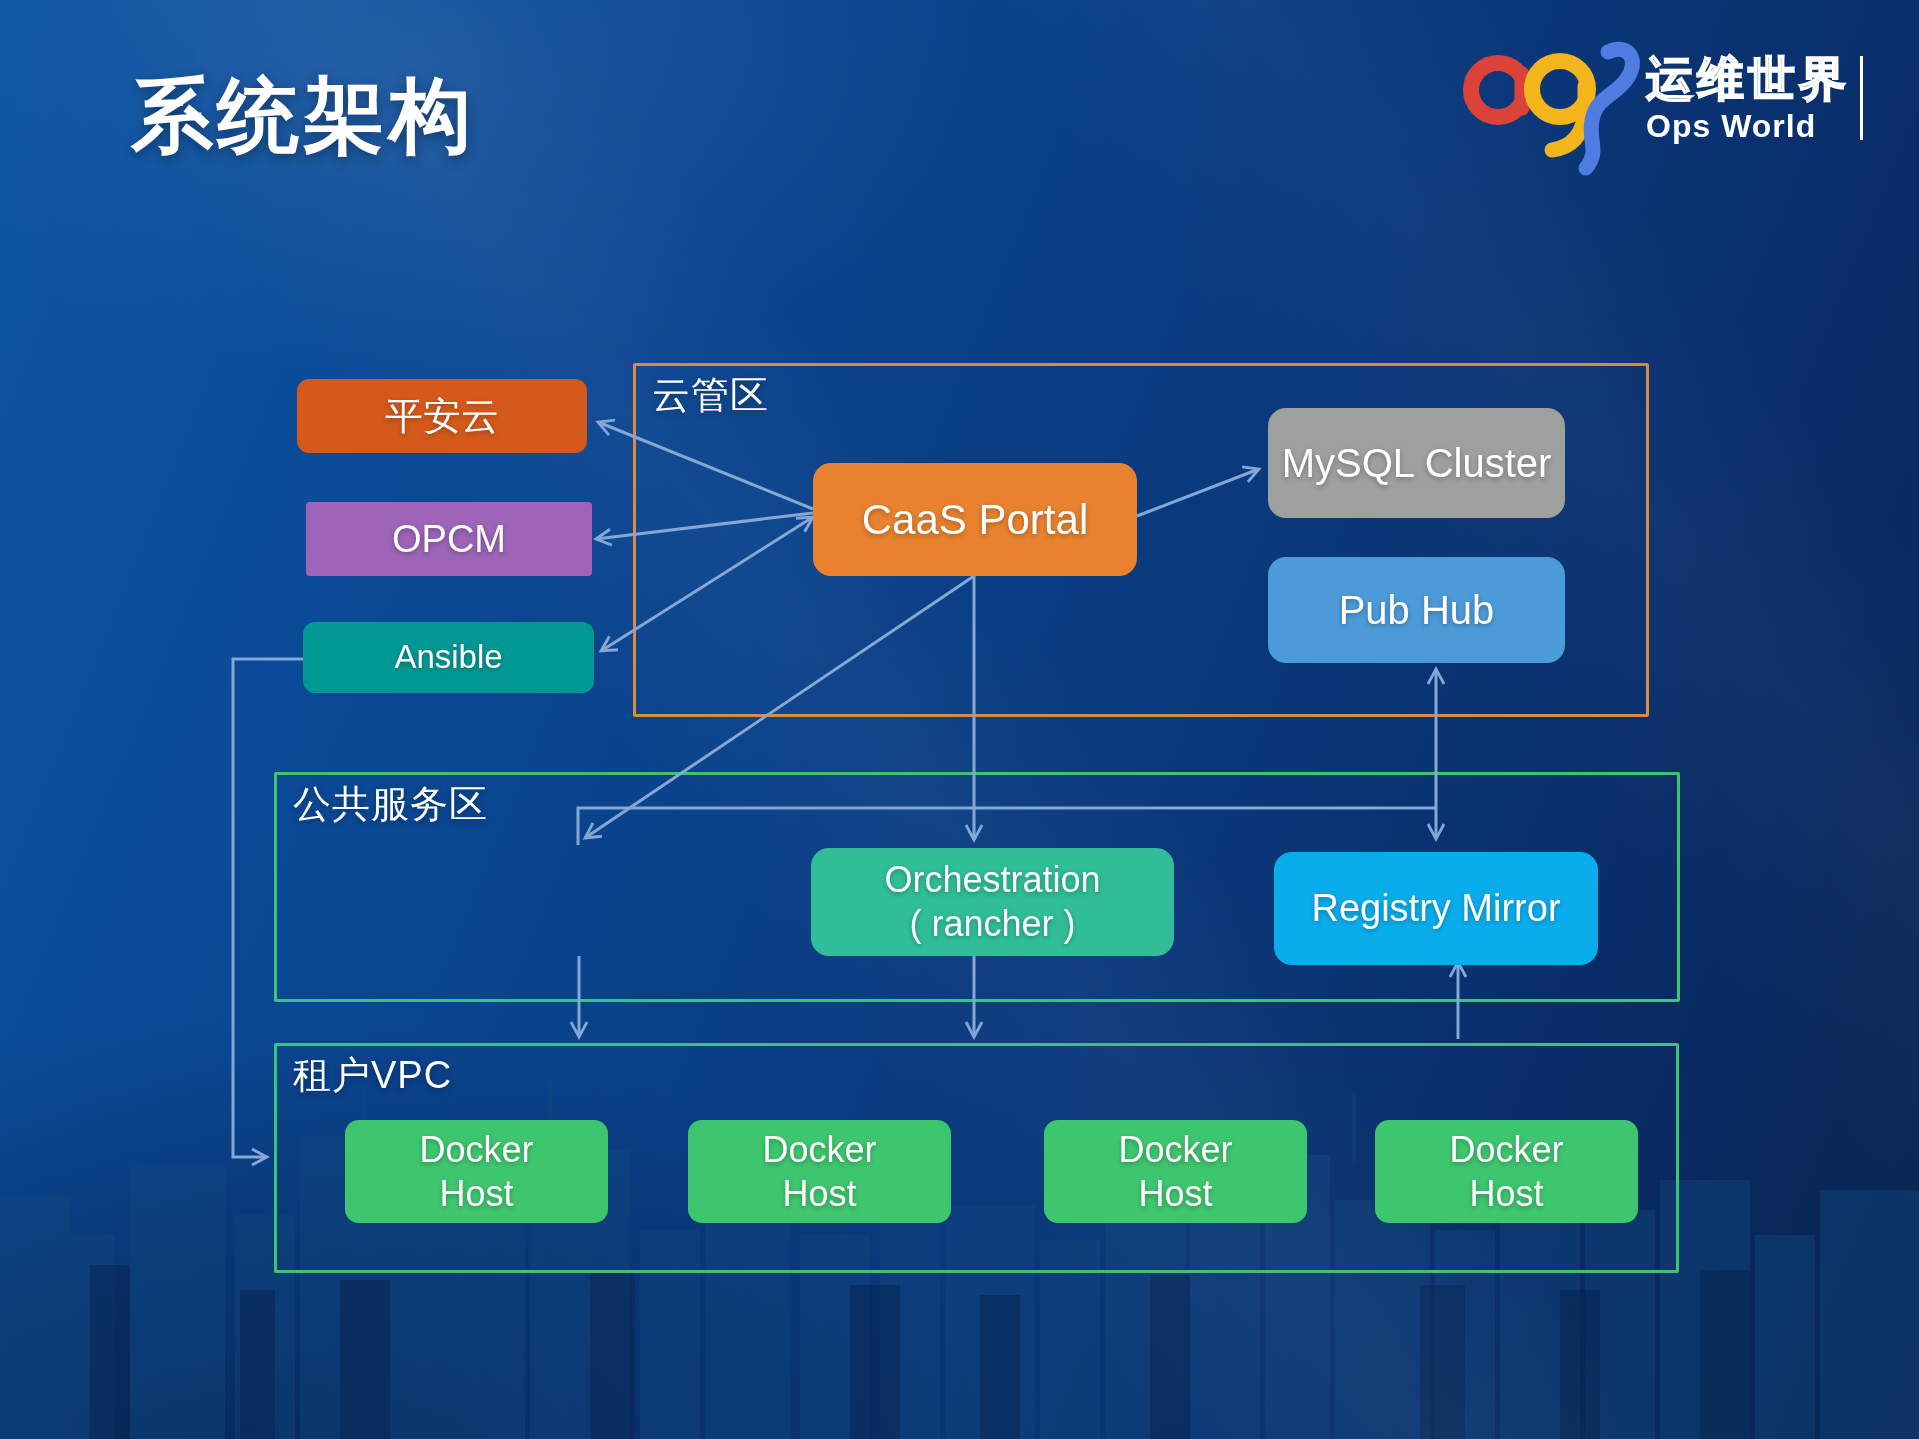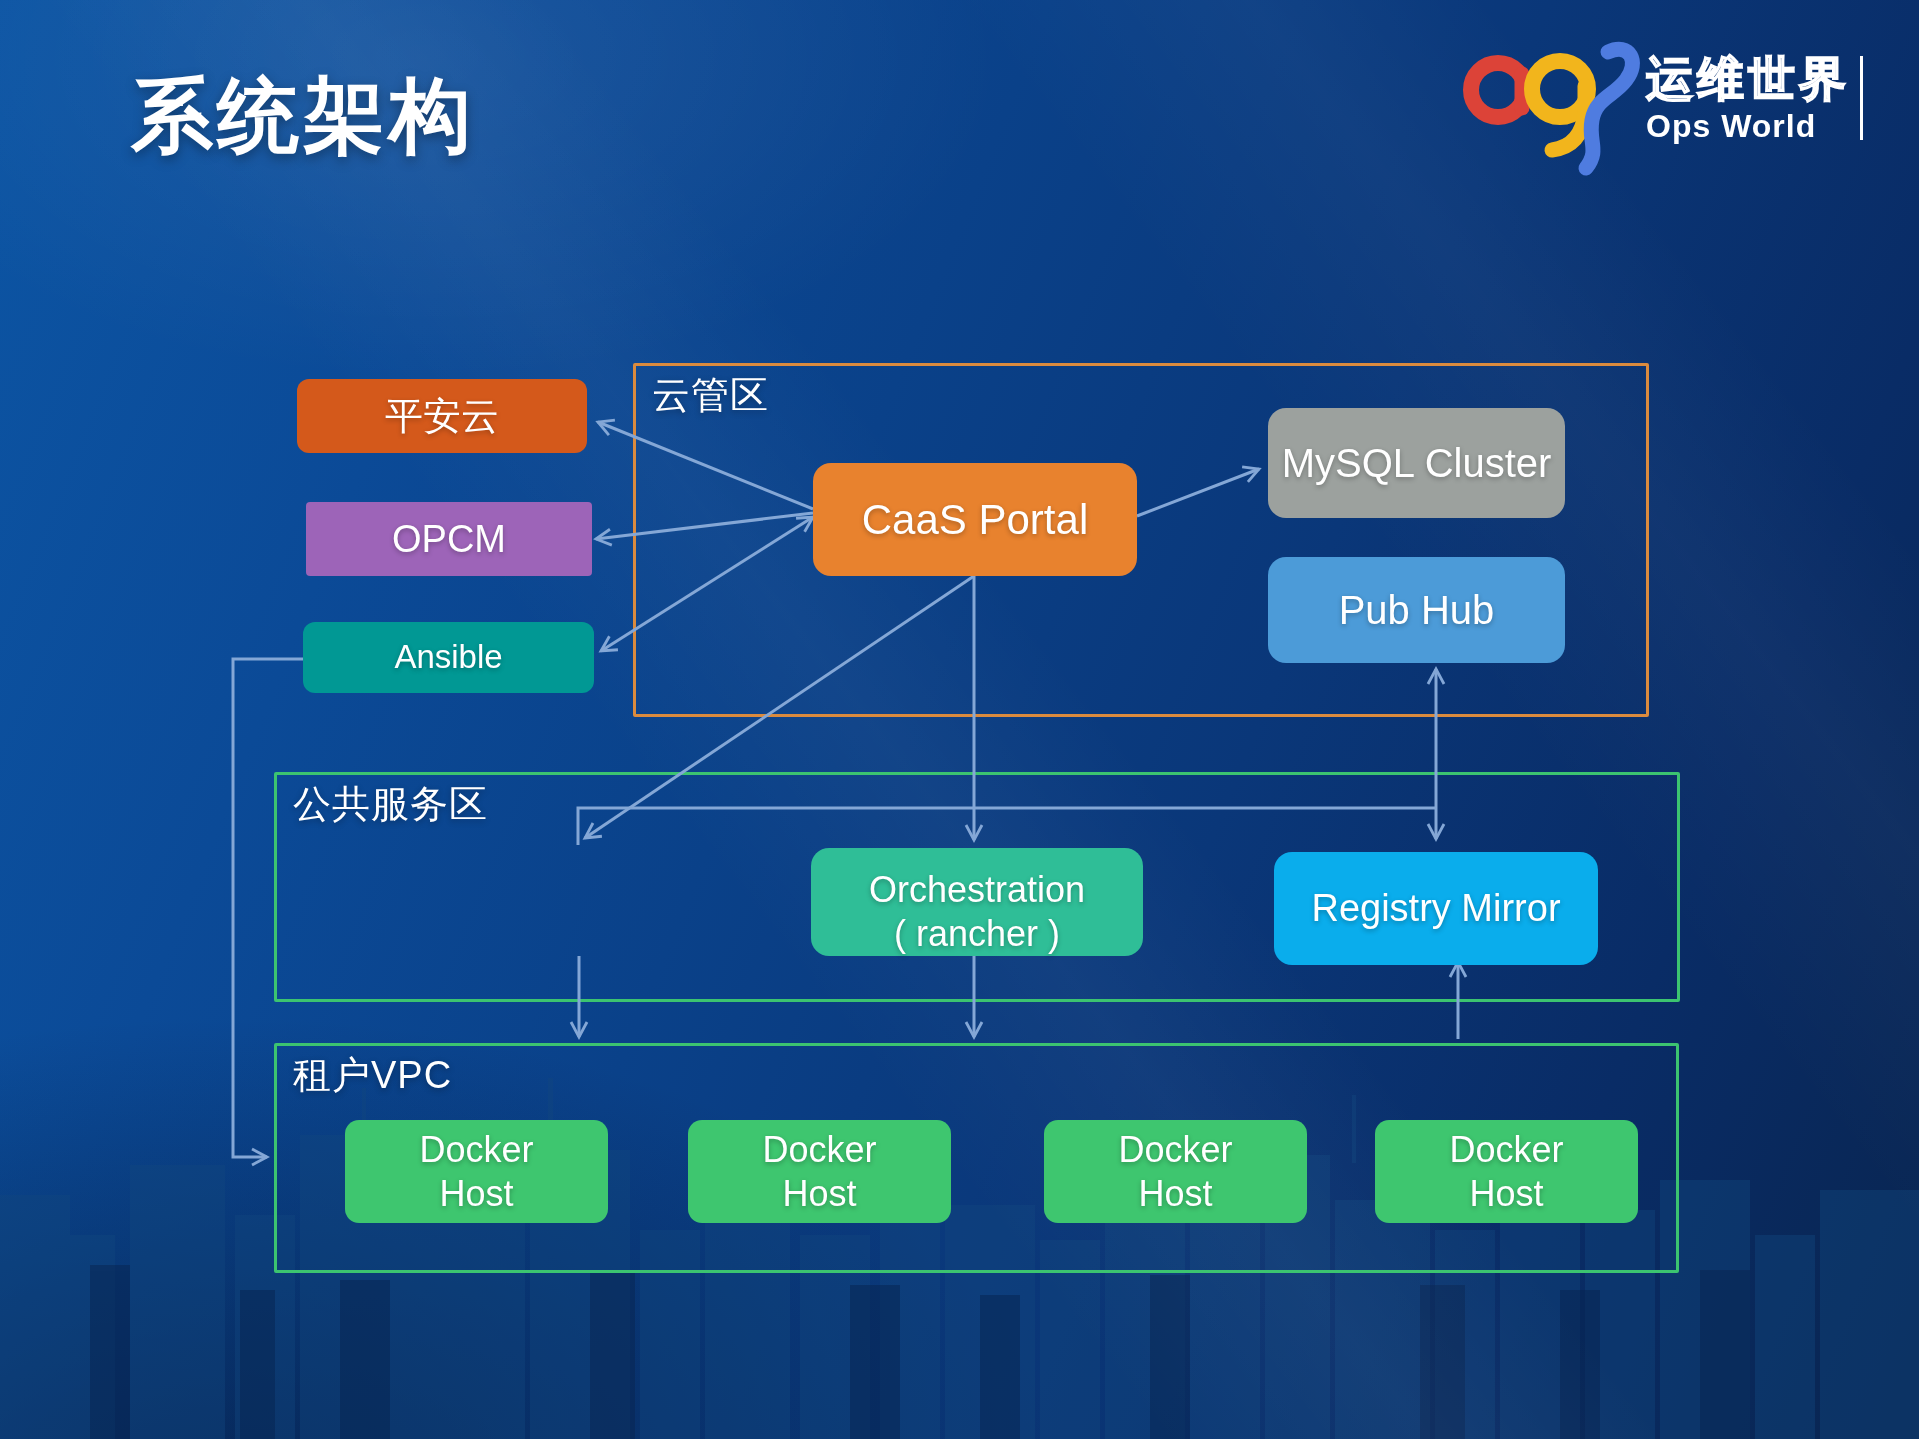--- a/index.html
+++ b/index.html
@@ -144,21 +144,21 @@
       </div>
       <div class="node" style="left: 813px; top: 463px; width: 324px; height: 113px; background: rgb(232, 130, 46); font-size: 42px; border-radius: 18px;">
         <span>CaaS Portal</span>
       </div>
       <div class="node" style="left: 1268px; top: 408px; width: 297px; height: 110px; background: rgb(156, 161, 158); font-size: 40px; border-radius: 18px;">
         <span>MySQL Cluster</span>
       </div>
       <div class="node" style="left: 1268px; top: 557px; width: 297px; height: 106px; background: rgb(76, 155, 216); font-size: 40px; border-radius: 18px;">
         <span>Pub Hub</span>
       </div>
-      <div class="node" style="left: 811px; top: 848px; width: 332px; height: 108px; background: rgb(47, 190, 151); font-size: 36px; border-radius: 18px; justify-content: flex-end;">
+      <div class="node" style="left: 811px; top: 848px; width: 363px; height: 108px; background: rgb(47, 190, 151); font-size: 36px; border-radius: 18px;">
         <span>Orchestration</span>
         <span>( rancher )</span>
       </div>
       <div class="node" style="left: 1274px; top: 844px; width: 324px; height: 113px; background: rgb(10, 173, 236); font-size: 38px; border-radius: 18px; margin-top: 8px;">
         <span>Registry Mirror</span>
       </div>
       <div class="node" style="left: 345px; top: 1120px; width: 263px; height: 103px; background: rgb(62, 198, 111); font-size: 36px; border-radius: 14px;">
         <span>Docker</span>
         <span>Host</span>
       </div>

